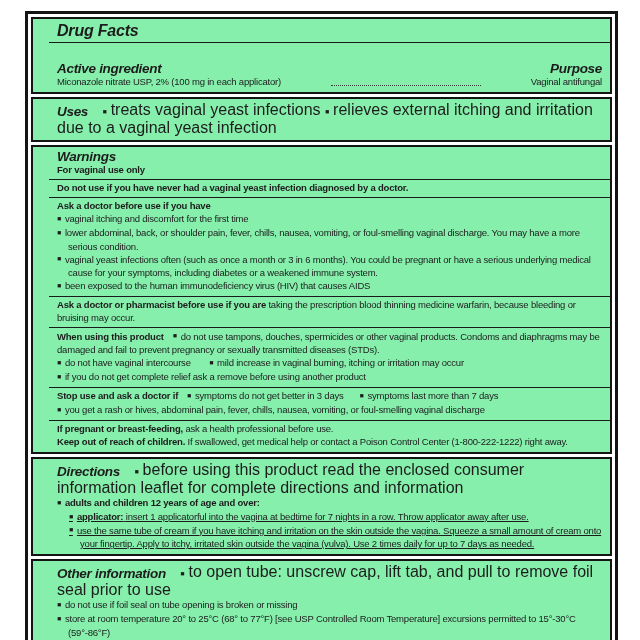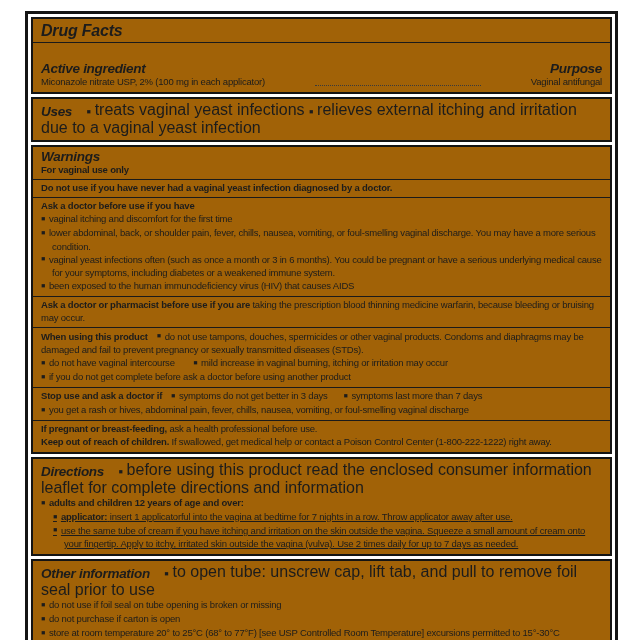--- a/index.html
+++ b/index.html
@@ -1,20 +1,20 @@
 <!DOCTYPE html>
 <html><head>
 <meta charset="utf-8">
 <style>
   html,body{margin:0;padding:0;background:#fff;}
   body{width:640px;height:640px;position:relative;font-family:"Liberation Sans",sans-serif;color:#1c1c1c;
        -webkit-font-smoothing:antialiased;}
   .label{position:absolute;left:25px;top:11px;width:593px;box-sizing:border-box;
          border:3px solid #141414;padding:3px;background:#fff;}
-  .box{border:2px solid #141414;margin-bottom:3px;padding:2px 8px 3px 8px;background:#a16207;}
+  .box{border:2px solid #141414;margin-bottom:3px;padding:2px 8px 3px 24px;background:#86efac;}
   .box:last-child{margin-bottom:0;}
   .body-txt, p, li{font-size:9.5px;letter-spacing:-0.2px;line-height:12.8px;}
   p{margin:0;}
   h1{font-size:16px;font-style:italic;font-weight:700;margin:1px 0 2px 0;letter-spacing:-0.2px;}
   h2{font-size:13.5px;font-style:italic;font-weight:700;margin:0;letter-spacing:-0.3px;display:block;}
   h2.inline{display:inline;margin-right:10px;vertical-align:-1px;}
   .rule{border:none;border-top:1.5px solid #1a1a1a;margin:2px -8px 2.5px -8px;}
   .subrule{border:none;border-top:1.6px solid #1a1a1a;margin:2px -8px 2.5px -8px;}
   .ai-row{display:flex;justify-content:space-between;align-items:flex-end;margin-top:18px;text-align:right;}
   .leader-row{display:flex;align-items:flex-end;gap:48px;}
@@ -72,21 +72,21 @@
       <li>been exposed to the human immunodeficiency virus (HIV) that causes AIDS</li>
     </ul>
     <hr class="subrule">
     <p><b>Ask a doctor or pharmacist before use if you are</b> <span>taking the prescription blood thinning medicine warfarin, because bleeding or bruising may occur.</span></p>
     <hr class="subrule">
     <p><span class="lead">When using this product</span><span class="b-item">do not use tampons, douches, spermicides or other vaginal products. Condoms and diaphragms may be damaged and fail to prevent pregnancy or sexually transmitted diseases (STDs).</span></p>
     <p class="pair">
       <span class="b-item">do not have vaginal intercourse</span>
       <span class="b-item">mild increase in vaginal burning, itching or irritation may occur</span>
     </p>
-    <p><span class="b-item">if you do not get complete before ask a doctor before using another product</span></p>
+    <p><span class="b-item">if you do not get complete relief ask a remove before using another product</span></p>
     <hr class="subrule">
     <p class="pair"><span class="lead">Stop use and ask a doctor if</span><span class="b-item">symptoms do not get better in 3 days</span><span class="b-item">symptoms last more than 7 days</span></p>
     <p><span class="b-item">you get a rash or hives, abdominal pain, fever, chills, nausea, vomiting, or foul-smelling vaginal discharge</span></p>
     <hr class="subrule">
     <p><b>If pregnant or breast-feeding,</b> <span>ask a health professional before use.</span></p>
     <p><b>Keep out of reach of children.</b> <span>If swallowed, get medical help or contact a Poison Control Center (1-800-222-1222) right away.</span></p>
   </div>
 
   <div class="box">
     <p>
@@ -100,19 +100,18 @@
     </ul>
   </div>
 
   <div class="box">
     <p>
       </p><h2 class="inline">Other information</h2>
       <span class="b-item">to open tube: unscrew cap, lift tab, and pull to remove foil seal prior to use</span>
     <p></p>
     <ul>
       <li>do not use if foil seal on tube opening is broken or missing</li>
-      <li>do not purchase if carton is open</li>
       <li>store at room temperature 20° to 25°C (68° to 77°F) [see USP Controlled Room Temperature] excursions permitted to 15°-30°C (59°-86°F)</li>
 
     </ul>
   </div>
 
 </div>
 
 </body></html>

